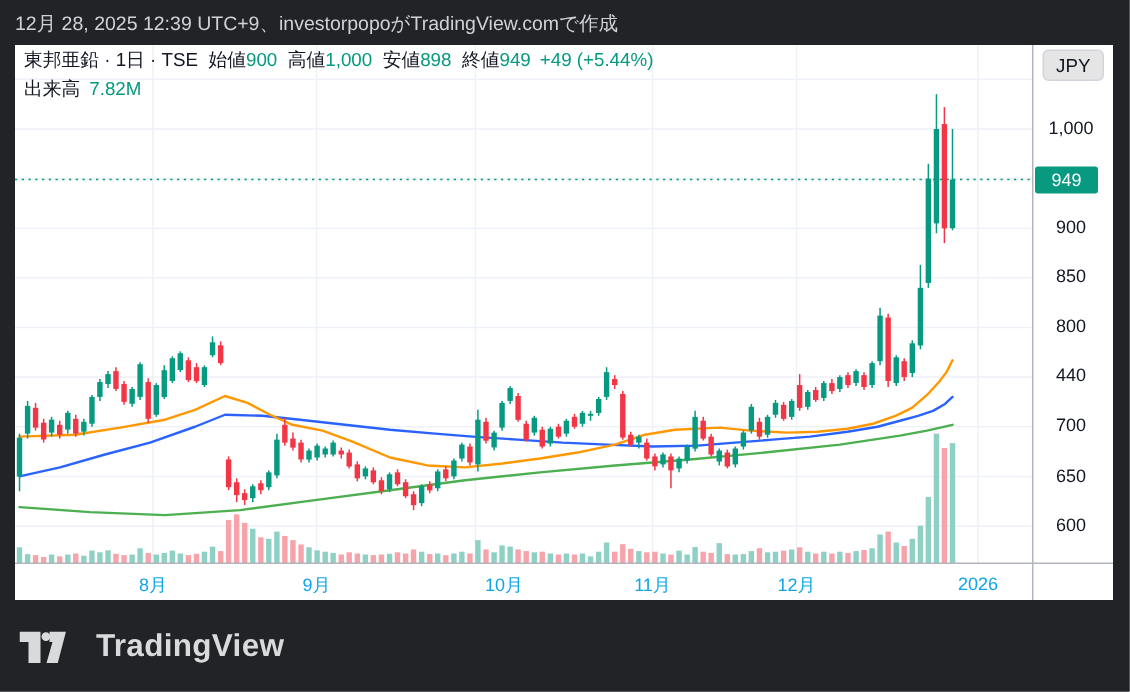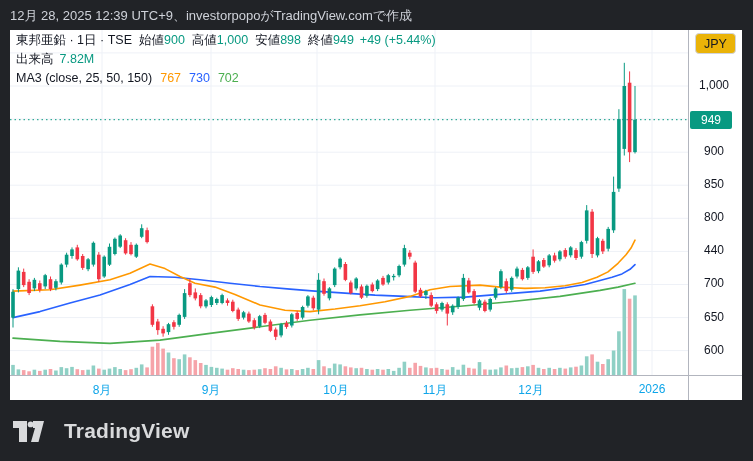--- a/index.html
+++ b/index.html
@@ -13,21 +13,21 @@
   .sep-h{position:absolute;left:10px;top:375px;width:732px;height:1px;background:#b2b5be;}
   .legend{position:absolute;left:16px;top:31px;font-size:12.5px;line-height:19px;color:#131722;}
   .lrow{white-space:nowrap;}
   .pair{margin-left:7px;}
   .gap6{margin-left:6px;}
   .gap8{margin-left:8px;}
   .c-up{color:var(--up);}
   .c-ma25{color:var(--ma25);}
   .c-ma50{color:var(--ma50);}
   .c-ma150{color:var(--ma150);}
-  .jpy{position:absolute;left:695px;top:33px;width:41px;height:21px;background:#eab308;border:1px solid #d1d4dc;border-radius:4px;color:#131722;font-size:12.5px;display:flex;align-items:center;justify-content:center;box-sizing:border-box;}
+  .jpy{position:absolute;left:695px;top:33px;width:41px;height:21px;background:#e5e5e5;border:1px solid #d1d4dc;border-radius:4px;color:#131722;font-size:12.5px;display:flex;align-items:center;justify-content:center;box-sizing:border-box;}
   .badge{position:absolute;left:690px;width:42px;height:18px;background:var(--up);border-radius:2px;color:#fff;font-size:12px;display:flex;align-items:center;justify-content:center;}
   .ptick{position:absolute;left:688px;width:52px;text-align:center;font-size:12px;color:#131722;}
   .ttick{position:absolute;top:382px;width:60px;margin-left:-30px;text-align:center;font-size:12px;color:#0ea5e9;}
   .logo{position:absolute;left:13px;top:420px;height:22px;display:flex;align-items:center;gap:20px;cursor:pointer;}
   .logo-text{color:#d9dadc;font-size:21px;font-weight:700;letter-spacing:.2px;line-height:22px;}
 </style>
 </head>
 <body>
 
 <div id="root">
@@ -415,23 +415,20 @@
   <div class="sep-v"></div>
   <div class="sep-h"></div>
 
   <div class="legend">
     <div class="lrow">
       <span>東邦亜鉛 · 1日 · TSE</span><span class="pair"><span>始値</span><span class="c-up">900</span></span><span class="pair"><span>高値</span><span class="c-up">1,000</span></span><span class="pair"><span>安値</span><span class="c-up">898</span></span><span class="pair"><span>終値</span><span class="c-up">949</span></span><span class="c-up gap6">+49 (+5.44%)</span>
     </div>
     <div class="lrow">
       <span>出来高</span><span class="c-up gap6">7.82M</span>
     </div>
-    <div class="lrow">
-      <span>MA3 (close, 25, 50, 150)</span><span class="c-ma25 gap8">767</span><span class="c-ma50 gap8">730</span><span class="c-ma150 gap8">702</span>
-    </div>
   </div>
 
   <div class="jpy">JPY</div>
   <div class="badge" id="last-badge" style="top: 111px;">949</div>
   <div id="price-axis">
       <div class="ptick" style="top: 78px;">1,000</div>
       <div class="ptick" style="top: 144px;">900</div>
       <div class="ptick" style="top: 177px;">850</div>
       <div class="ptick" style="top: 210px;">800</div>
       <div class="ptick" style="top: 243px;">440</div>

